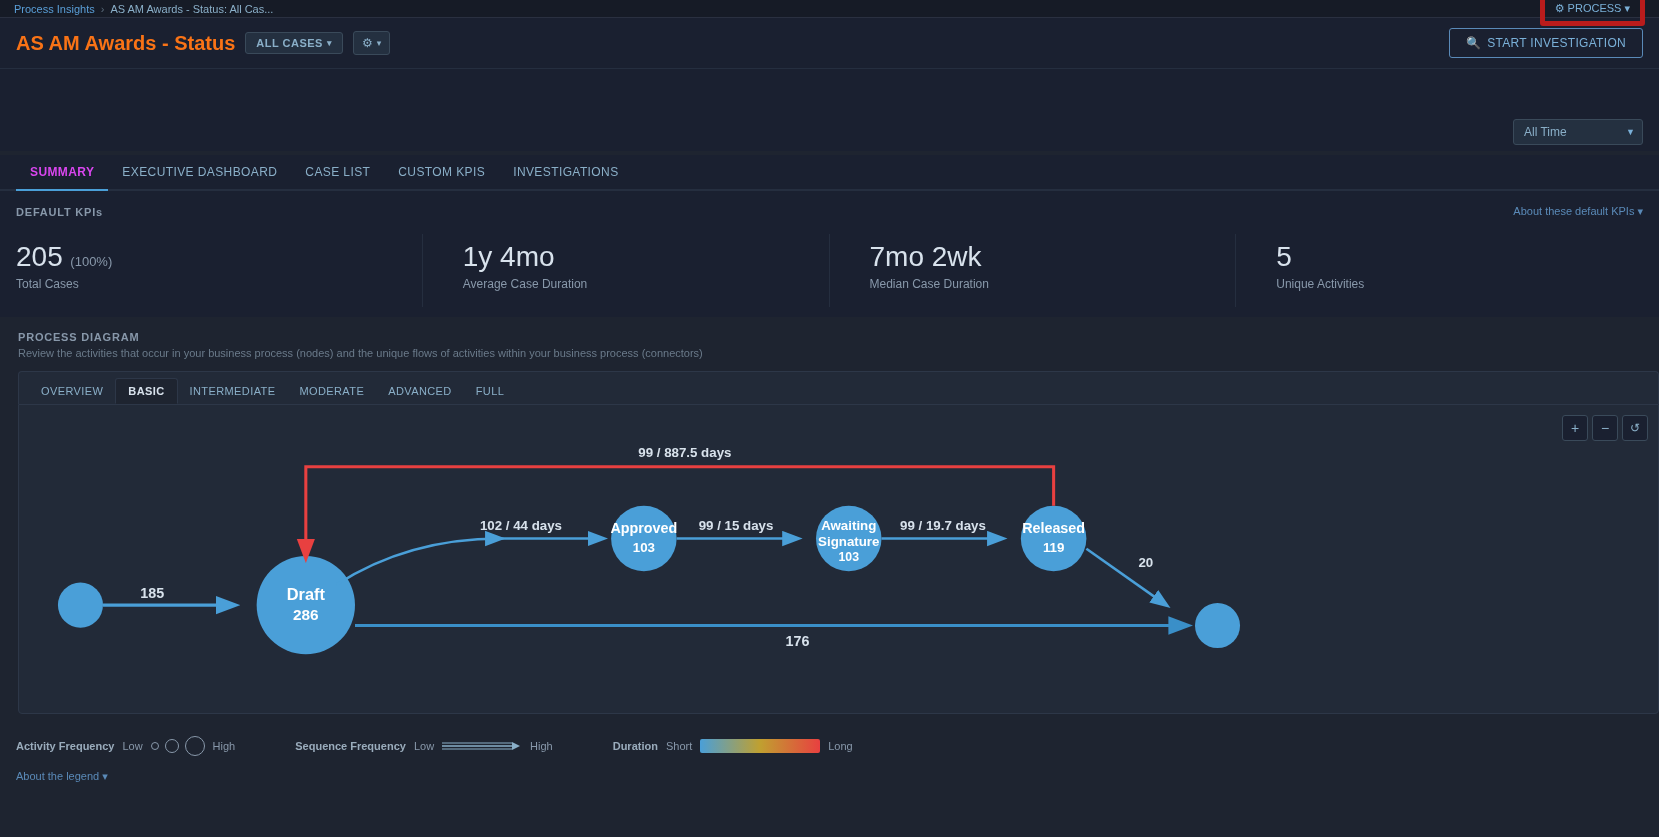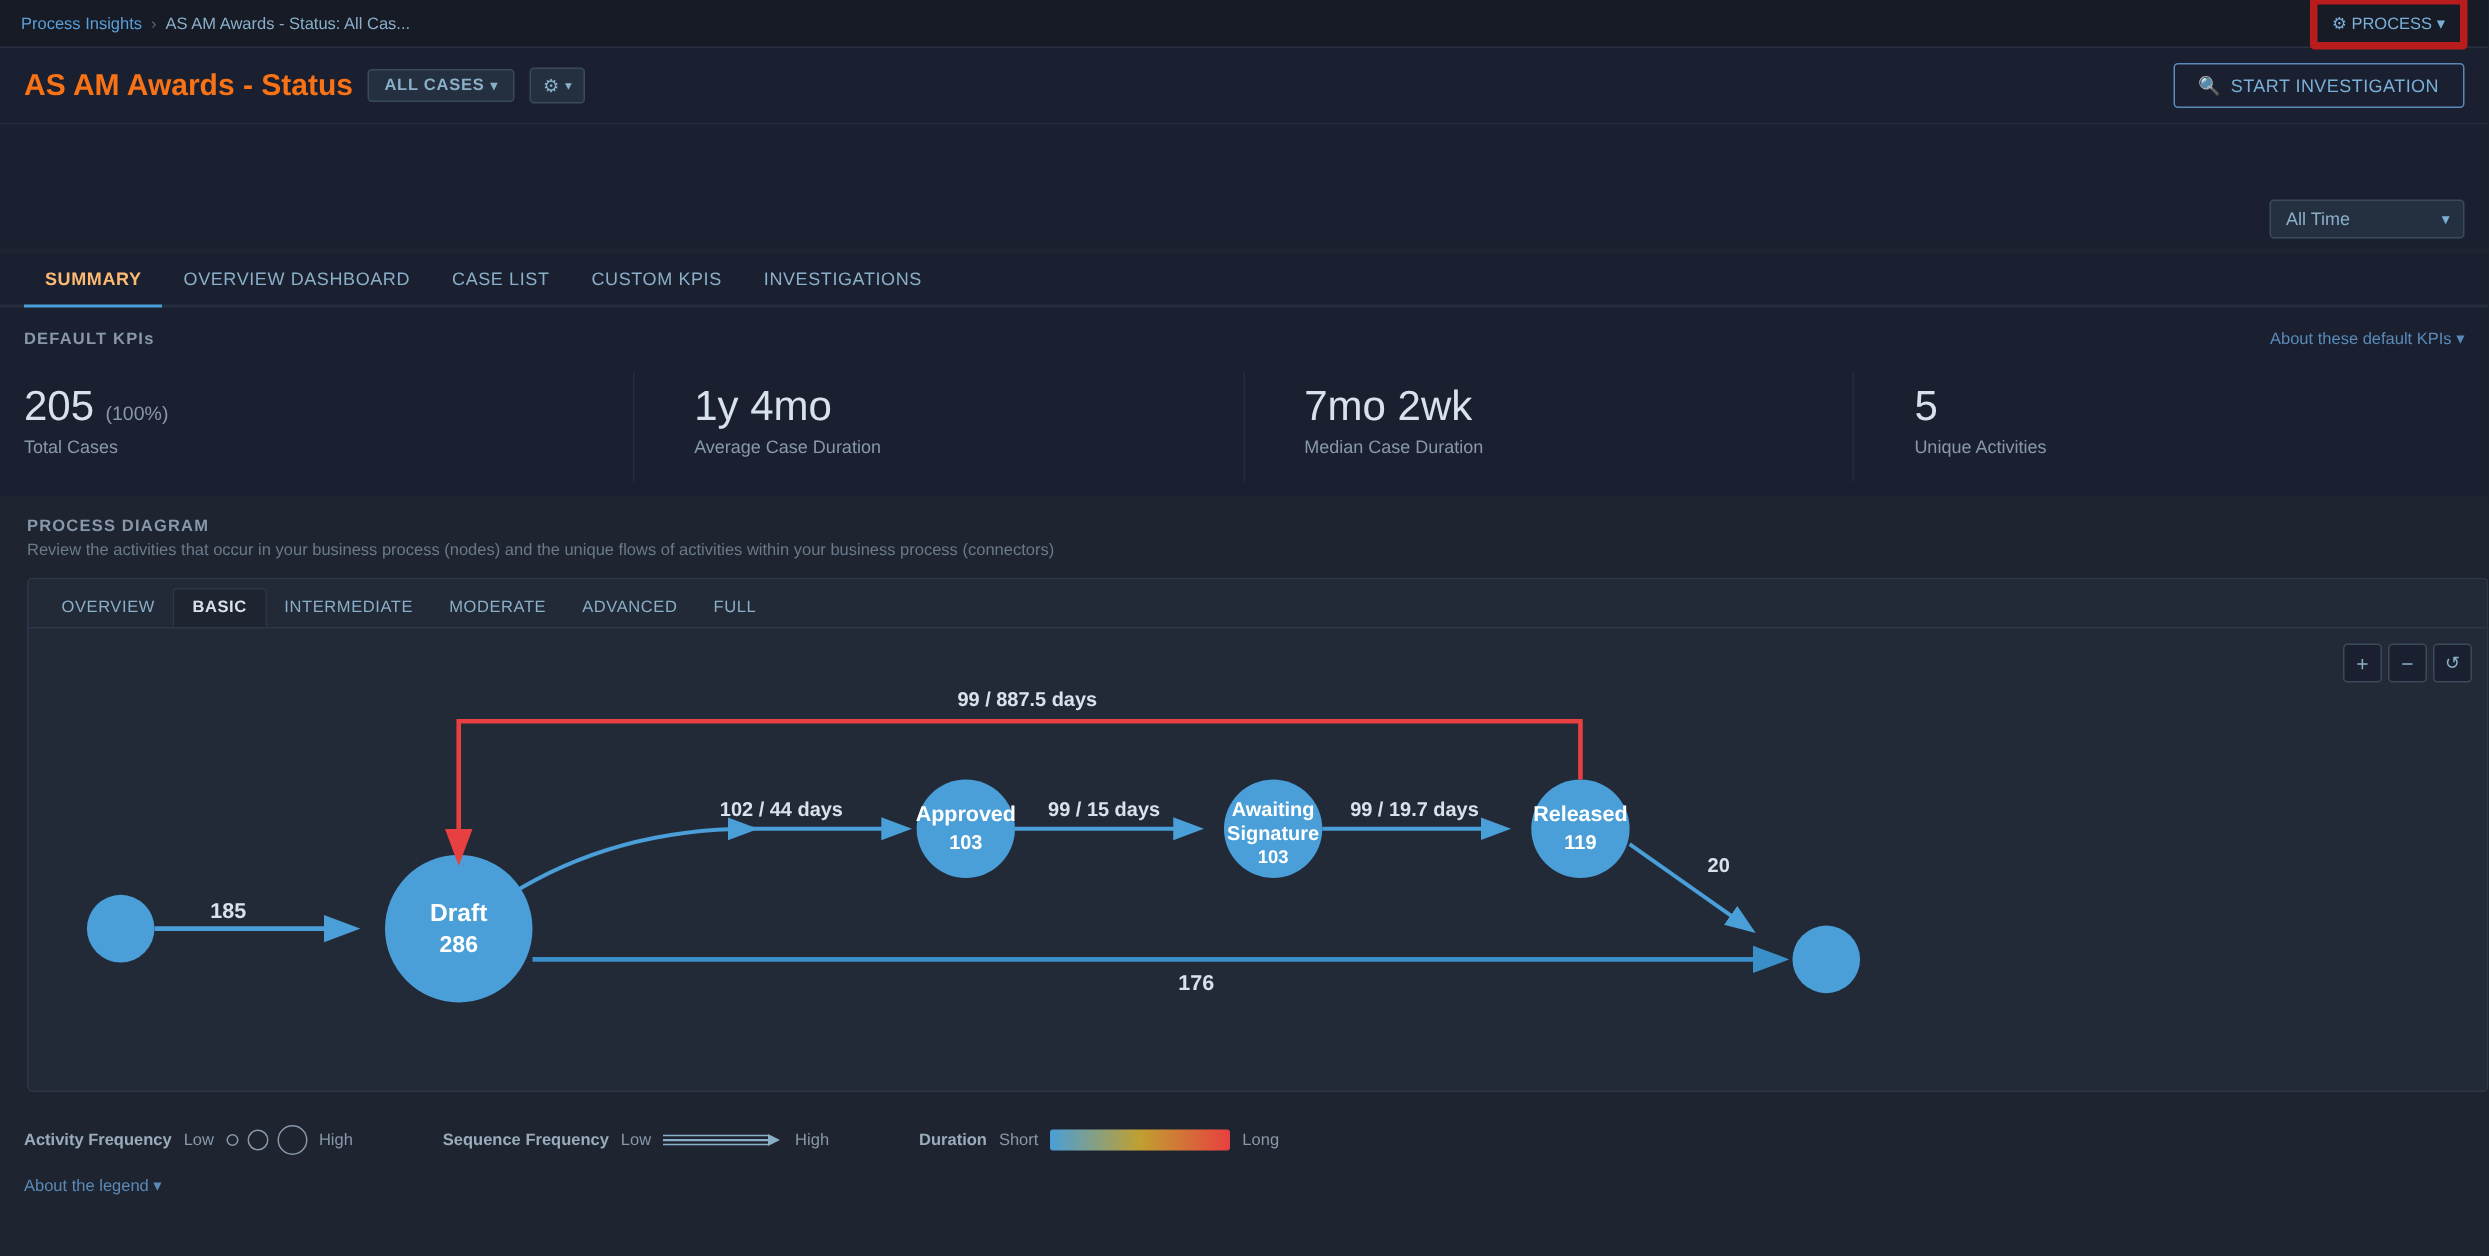--- a/index.html
+++ b/index.html
@@ -12,21 +12,21 @@
       overflow-x: hidden;
     }
     
     .top-bar {
       background: #161b26;
       display: flex;
       align-items: center;
       justify-content: space-between;
       padding: 6px 14px;
       border-bottom: 1px solid #2a3040;
-      height: 32px;
+      height: 18px;
     }
     .breadcrumb {
       display: flex;
       align-items: center;
       gap: 6px;
       font-size: 11px;
       color: #6ea8d8;
     }
     .breadcrumb .sep { color: #5a6a7a; }
     .breadcrumb .current { color: #8aafc8; }
@@ -150,21 +150,21 @@
       font-size: 12px;
       color: #8aafc8;
       cursor: pointer;
       border-bottom: 2px solid transparent;
       margin-bottom: -2px;
       font-weight: 500;
       letter-spacing: 0.4px;
       white-space: nowrap;
     }
     .tab.active {
-      color: #fdba74;
+      color: #d946ef;
       border-bottom: 2px solid #4a9fd8;
       font-weight: 600;
     }
     
     .kpi-section {
       background: #1a2030;
       padding: 14px 16px 10px;
     }
     .kpi-header {
       display: flex;
@@ -380,21 +380,21 @@
       <option>Last 30 Days</option>
       <option>Last 90 Days</option>
       <option>Last Year</option>
       <option>Custom</option>
     </select>
   </div>
 </div>
 
 <div class="tabs-bar">
   <div class="tab active">SUMMARY</div>
-  <div class="tab">OVERVIEW DASHBOARD</div>
+  <div class="tab">EXECUTIVE DASHBOARD</div>
   <div class="tab">CASE LIST</div>
   <div class="tab">CUSTOM KPIS</div>
   <div class="tab">INVESTIGATIONS</div>
 </div>
 
 <div class="kpi-section">
   <div class="kpi-header">
     <span class="kpi-title">DEFAULT KPIs</span>
     <span class="kpi-about">About these default KPIs ▾</span>
   </div>

